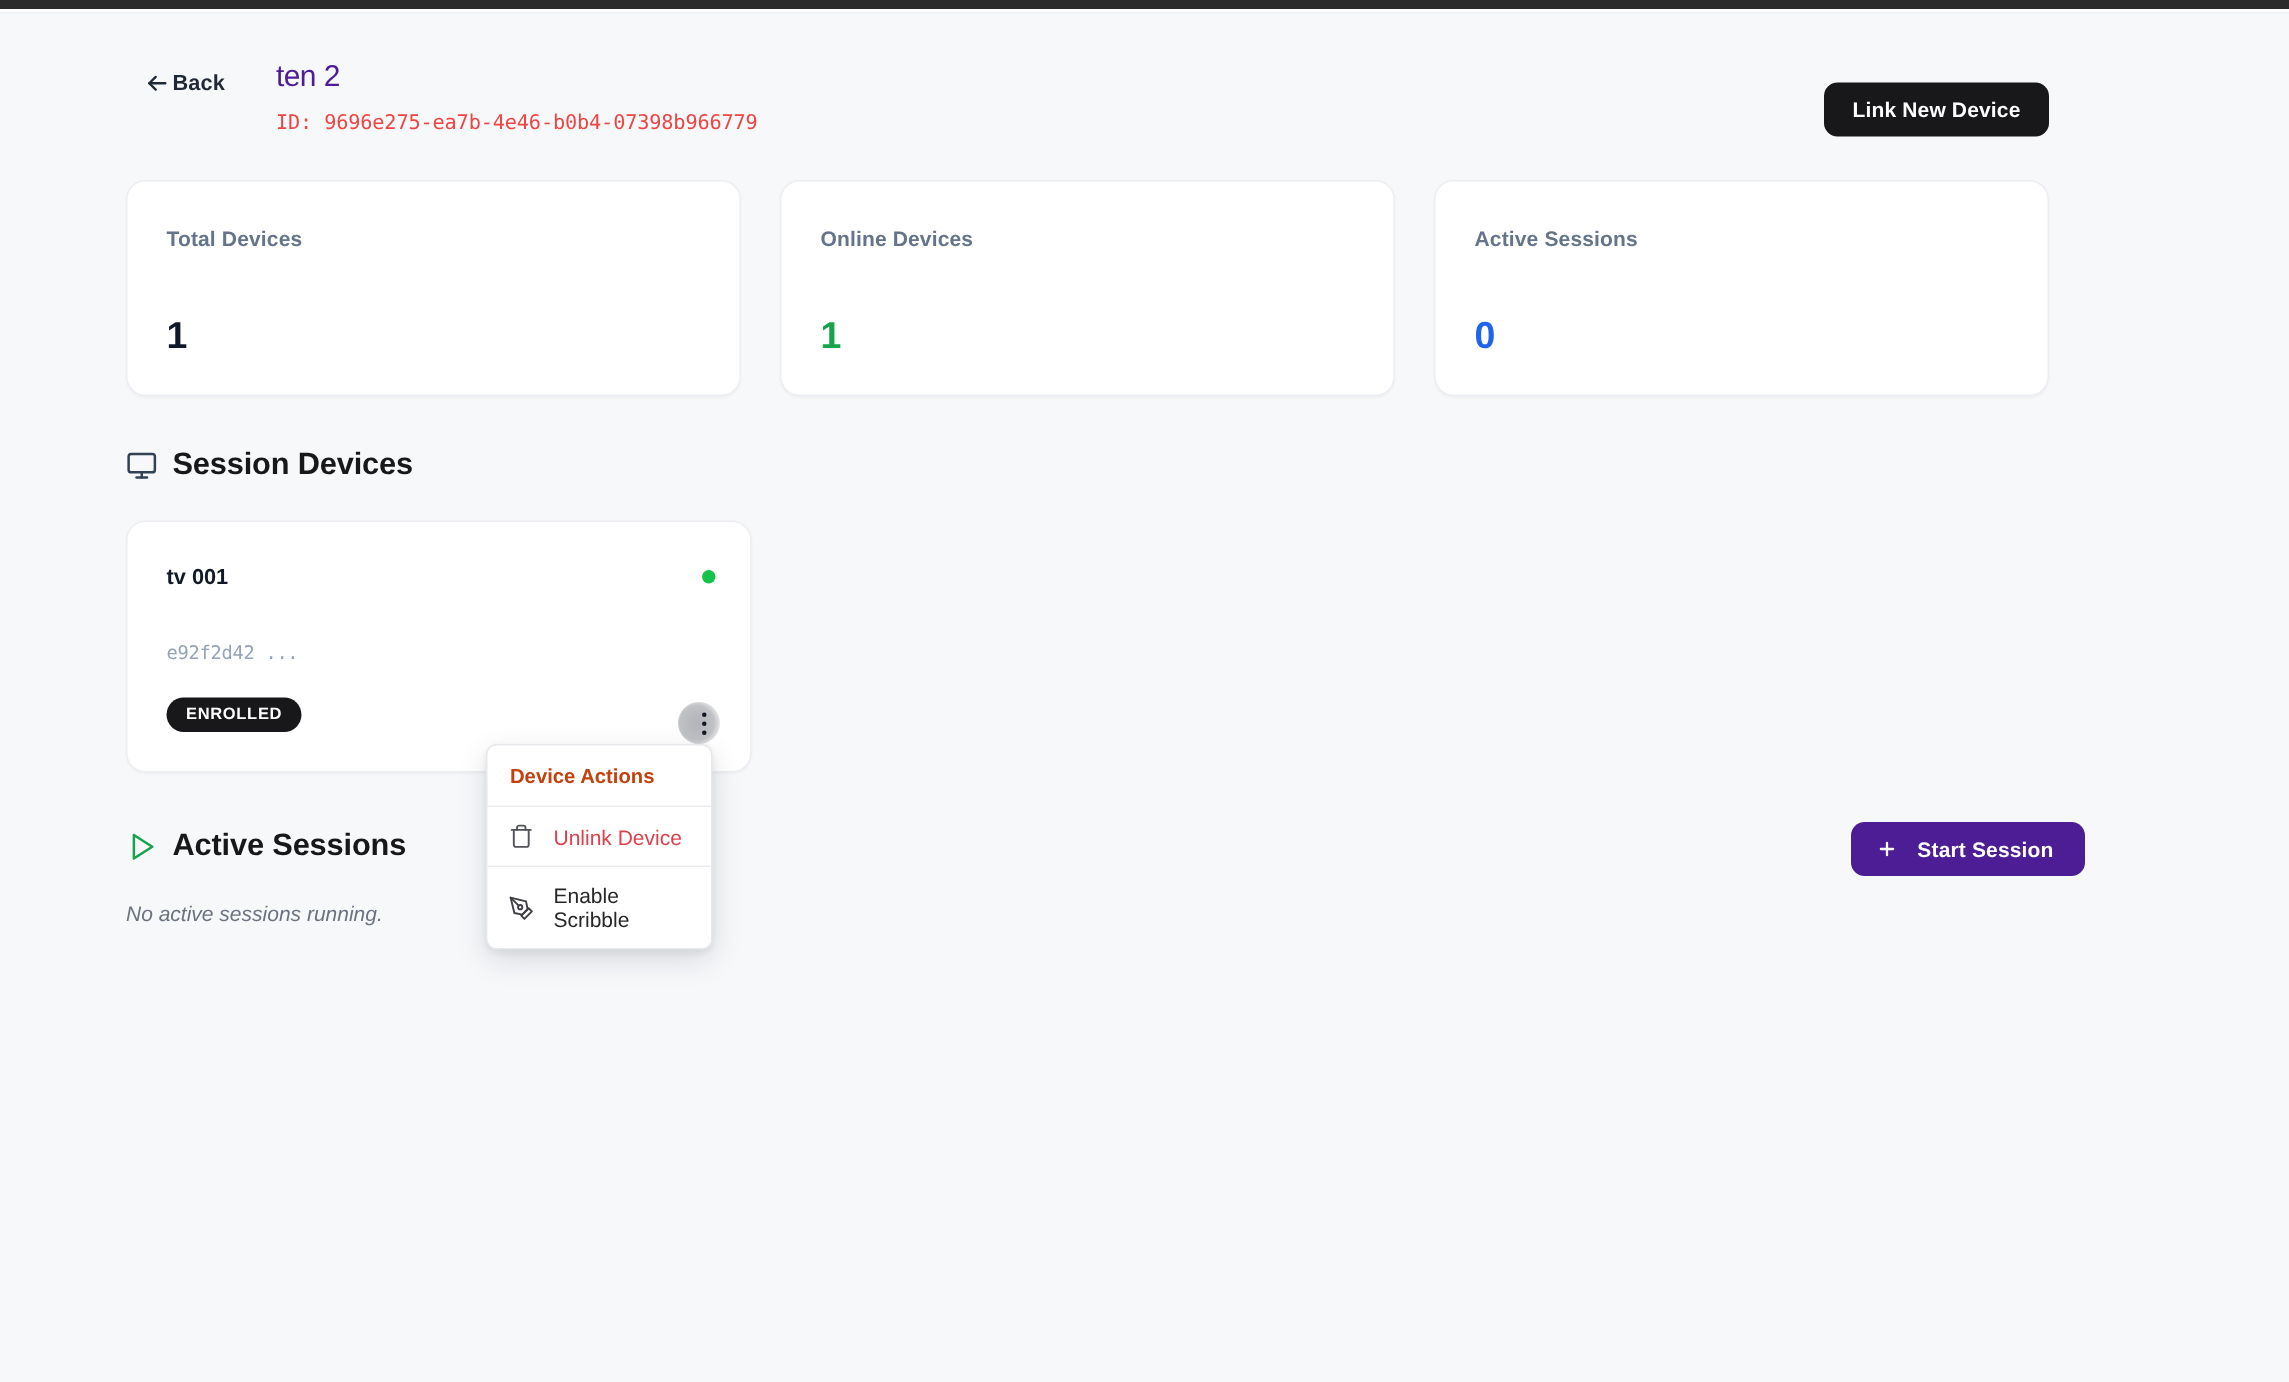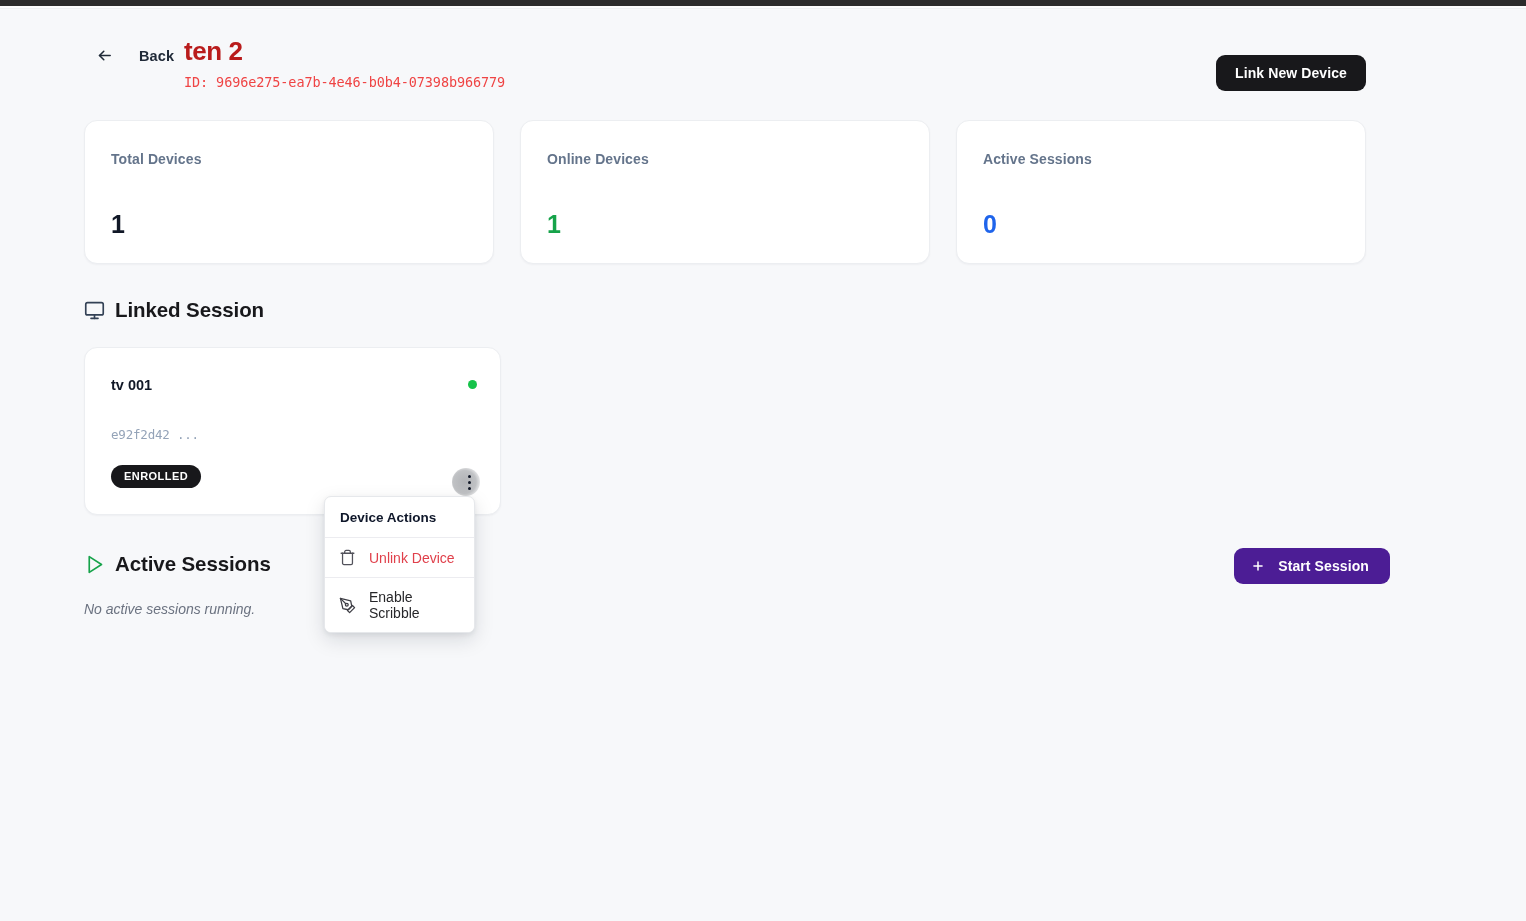--- a/index.html
+++ b/index.html
@@ -46,21 +46,21 @@
     position: absolute;
     top: 22px; left: 84px;
     width: 1282px;
     height: 70px;
   }
   .back-btn {
     position: absolute;
     left: 12px; top: 15px;
     display: flex;
     align-items: center;
-    gap: 26px;
+    gap: 2px;
     cursor: pointer;
     background: none;
     border: none;
     padding: 0;
   }
   .back-arrow {
     width: 17px; height: 17px;
     display: block;
     color: #1f2937;
   }
@@ -68,23 +68,23 @@
     font-size: 14.5px;
     font-weight: 600;
     color: #1f2937;
     letter-spacing: .1px;
   }
   .title-block {
     position: absolute;
     left: 100px; top: 0;
   }
   .page-title {
-    font-size: 26px;
-    font-weight: 700;
-    color: #b91c1c;
+    font-size: 20px;
+    font-weight: 400;
+    color: #4c1d95;
     letter-spacing: -0.4px;
     line-height: 38px;
   }
   .page-subtitle {
     margin-top: 4px;
     font-family: "DejaVu Sans Mono", "Liberation Mono", monospace;
     font-size: 13.5px;
     color: #ef4444;
     letter-spacing: -0.1px;
   }
@@ -229,21 +229,21 @@
     border: 1px solid #e6e8eb;
     border-radius: 7px;
     box-shadow: 0 7px 20px rgba(16,24,40,.13), 0 2px 5px rgba(16,24,40,.07);
     overflow: hidden;
     z-index: 20;
   }
   .menu-header {
     padding: 13px 15px 12px 15px;
     font-size: 13.5px;
     font-weight: 700;
-    color: #0f172a;
+    color: #c2410c;
     border-bottom: 1px solid #ececf0;
   }
   .menu-item {
     display: flex;
     align-items: center;
     gap: 13px;
     padding: 11px 15px 11px 14px;
     font-size: 14px;
     cursor: pointer;
     color: #27272a;
@@ -335,21 +335,21 @@
   </div>
 
   <div class="section-head linked-head">
     <span>
       <svg class="monitor-icon" viewBox="0 0 24 24" fill="none" stroke="currentColor" stroke-width="1.9" stroke-linecap="round" stroke-linejoin="round">
         <rect x="2" y="3" width="20" height="14" rx="2"></rect>
         <line x1="8" y1="21" x2="16" y2="21"></line>
         <line x1="12" y1="17" x2="12" y2="21"></line>
       </svg>
     </span>
-    <span class="section-title">Linked Session</span>
+    <span class="section-title">Session Devices</span>
   </div>
 
   <div class="device-card">
     <div class="device-name">tv 001</div>
     <div class="status-dot" style="background: rgb(22, 195, 74);"></div>
     <div class="device-id">e92f2d42 ...</div>
     <div class="enrolled-badge">ENROLLED</div>
     <button class="kebab-btn">
       <span class="kebab-dot"></span>
       <span class="kebab-dot"></span>

